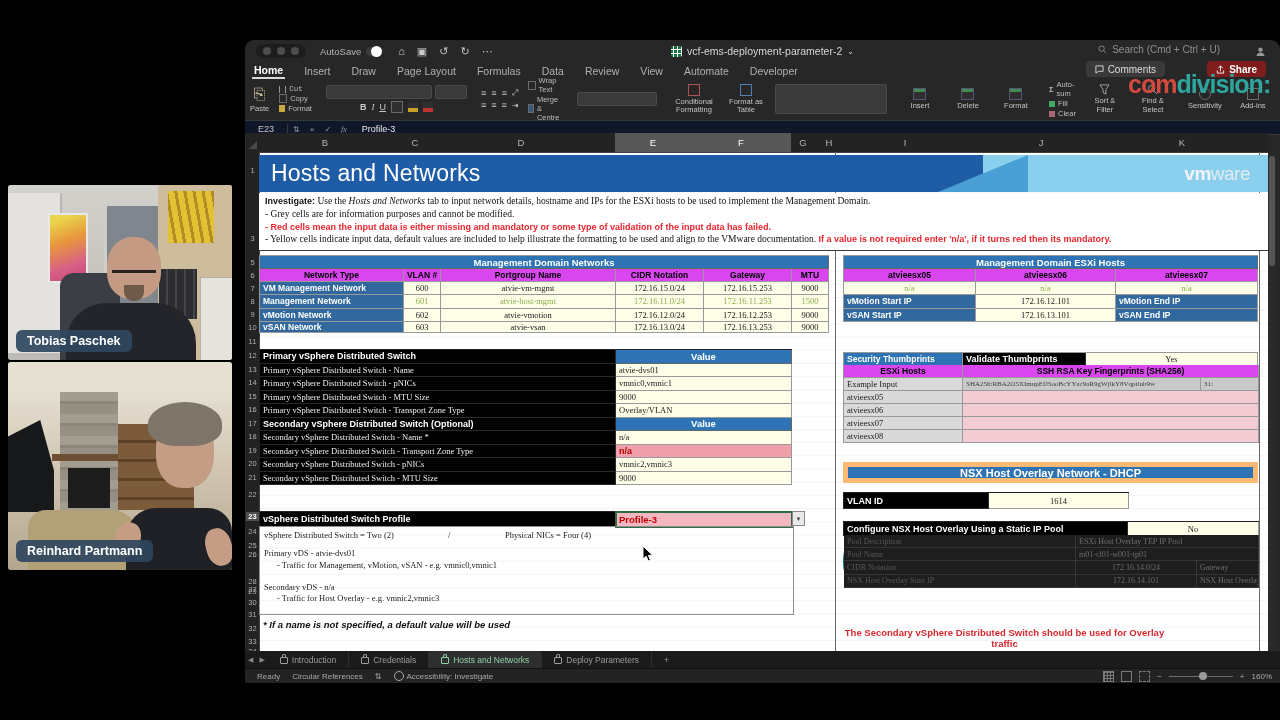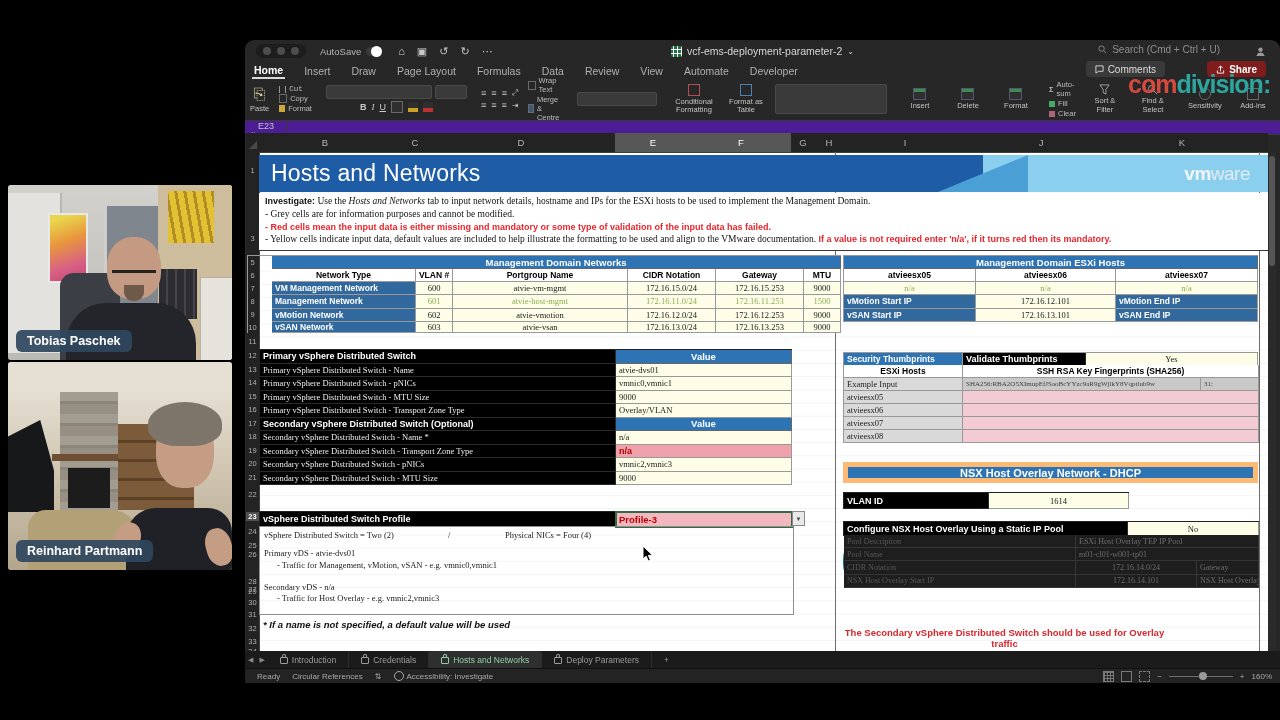--- a/index.html
+++ b/index.html
@@ -39,21 +39,21 @@
   .rlabel{font-size:7.5px;color:#c3c3c3;text-align:center;line-height:1.1;width:46px;}
   .rlabel.w36{width:38px;} .rlabel.auto{width:auto;}
   .rbtn-big{font-size:15px;color:#d8c9a0;}
   .rsmall{display:flex;flex-direction:column;gap:1px;font-size:7.5px;align-items:flex-start;}
   .rsmall span{display:flex;gap:3px;align-items:center;}
   .ddbox{background:#3a3a3a;border:1px solid #4a4a4a;border-radius:2px;height:12px;}
   .glyphrow{display:flex;gap:5px;font-size:9px;align-items:center;color:#c9c9c9;}
   .minisq{width:10px;height:10px;border:1px solid #6a6a6a;display:inline-block;}
   .grnsq{width:11px;height:10px;background:linear-gradient(#3f8d4e 3px,#2f2f2f 3px);border:1px solid #557;display:inline-block;}
   
-  .fbar{position:absolute;left:245px;top:120px;width:1035px;height:13px;background:#4c1d95;display:flex;align-items:flex-start;font-size:9px;color:#c5c5c5;border-top:1px solid #383838;border-bottom:1px solid #383838;flex-direction:column;}
+  .fbar{position:absolute;left:245px;top:120px;width:1035px;height:13px;background:#0f172a;display:flex;align-items:flex-end;font-size:9px;color:#c5c5c5;border-top:1px solid #383838;border-bottom:1px solid #383838;}
   .fbar .nb{width:42px;text-align:center;border-right:1px solid #3a3a3a;}
   .fbar .ic{margin:0 5px;color:#9a9a9a;font-size:8px;}
   .fbar .fx{font-style:italic;font-family:"Liberation Serif",serif;}
   .fbar .val{margin-left:10px;color:#e8e8e8;}
   
   .colstrip{position:absolute;left:259px;top:133px;width:1009px;height:19px;background:#232323;border-bottom:1px solid #404040;}
   .colhl{position:absolute;left:615px;top:133px;width:176px;height:19px;background:#575757;}
   .collet{position:absolute;top:137px;font-size:9.5px;color:#b5b5b5;width:14px;text-align:center;}
   .collet.sel{color:#fff;}
   .corner{position:absolute;left:246px;top:133px;width:13px;height:19px;background:#232323;}
@@ -75,21 +75,21 @@
   .vmw b{font-weight:bold;} .vmw span{font-weight:normal;color:#e2ebf2;}
   .instr{position:absolute;left:259px;top:193px;width:1009px;height:58px;background:#fff;border-bottom:1px solid #3a3a3a;
          font:9.5px "Liberation Serif",serif;color:#111;padding:2px 4px 0 6px;box-sizing:border-box;line-height:1.35;}
   .instr .red{color:#e8262d;font-weight:bold;font-family:"Liberation Sans",sans-serif;font-size:9px;}
   
   .grid{position:absolute;display:grid;}
   .cell{box-sizing:border-box;display:flex;align-items:center;padding:0 3px;font:8.5px "Liberation Serif",serif;color:#1a1a1a;
         background:#fdfde8;border-right:1px solid #999;border-bottom:1px solid #999;overflow:hidden;white-space:nowrap;}
   .cc{justify-content:center;text-align:center;}
   .hblue{background:#2e74b5;color:#fff;font:bold 9.5px "Liberation Sans",sans-serif;justify-content:center;border-color:#666;}
-  .subh{background:#ffffff;color:#000;font:bold 8.5px "Liberation Sans",sans-serif;justify-content:center;text-align:center;}
+  .subh{background:#d946ef;color:#000;font:bold 8.5px "Liberation Sans",sans-serif;justify-content:center;text-align:center;}
   .rowl{background:#31699f;color:#fff;font:bold 8.5px "Liberation Sans",sans-serif;}
   .grn{color:#8fae4f;}
   .blk{background:#000;color:#ededed;border-color:#2a2a2a;}
   .blkh{background:#000;color:#fff;font:bold 9px "Liberation Sans",sans-serif;border-color:#2a2a2a;}
   .errc{background:#efa0ab;color:#b30000;font:bold 9px "Liberation Sans",sans-serif;}
   .pinkc{background:#f3cbd2;}
   .greyc{background:#d9d9d9;color:#222;}
   .greyv{background:#c9c9c9;color:#3c3c3c;font-size:7px;}
   .disl{background:#1e1e1e;color:#575757;border-color:#353535;font-size:8px;}
   .disv{background:#1e1e1e;color:#6e6e6e;border-color:#353535;font-size:8px;}
@@ -423,21 +423,21 @@
     <div class="vmw"><b>vm</b><span>ware</span></div>
   </div>
 
   <div class="instr">
     <div><b style="font-family:'Liberation Sans',sans-serif;font-size:9px;">Investigate:</b><span> Use the </span><i>Hosts and Networks</i><span> tab to input network details, hostname and IPs for the ESXi hosts to be used to implement the Management Domain.</span></div>
     <div>- Grey cells are for information purposes and cannot be modified.</div>
     <div class="red">- Red cells mean the input data is either missing and mandatory or some type of validation of the input data has failed.</div>
     <div><span>- Yellow cells indicate input data, default values are included to help illustrate the formatting to be used and align to the VMware documentation. </span><span class="red">If a value is not required enter 'n/a', if it turns red then its mandatory.</span></div>
   </div>
 
-  <div class="grid" style="left:247px;top:255px;grid-template-columns:144px 37px 175px 88px 88px 37px;grid-template-rows:13px repeat(4,13.2px);border-left:1px solid #999;border-top:1px solid #999;padding-left:24px;">
+  <div class="grid" style="left:259px;top:255px;grid-template-columns:144px 37px 175px 88px 88px 37px;grid-template-rows:13px repeat(4,13.2px);border-left:1px solid #999;border-top:1px solid #999;">
     <div class="cell hblue" style="grid-column:1/-1;">Management Domain Networks</div>
     <div class="cell subh">Network Type</div>
     <div class="cell subh">VLAN #</div>
     <div class="cell subh">Portgroup Name</div>
     <div class="cell subh">CIDR Notation</div>
     <div class="cell subh">Gateway</div>
     <div class="cell subh">MTU</div>
     <div class="cell rowl">VM Management Network</div>
     <div class="cell cc">600</div>
     <div class="cell cc">atvie-vm-mgmt</div>

